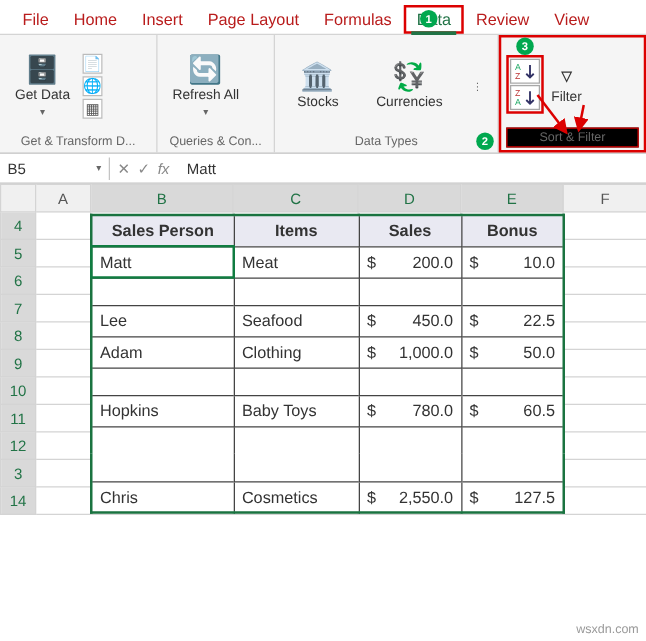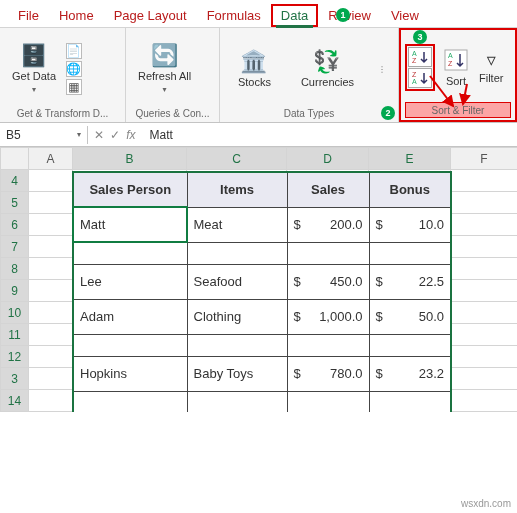--- a/index.html
+++ b/index.html
@@ -178,21 +178,21 @@
   
   .data-tbl {
     position: absolute;
     left: 72px;
     top: 24px;
     border-collapse: collapse;
   }
   .data-tbl th, .data-tbl td {
     border: 1.5px solid #444;
     font-size: 13px;
-    height: 35px;
+    height: 25px;
     padding: 2px 6px;
     background: #fff;
   }
   .data-tbl th {
     background: #e9e9f2;
     font-weight: bold;
     text-align: center;
   }
   .data-tbl td { text-align: left; }
   .data-tbl td.money { text-align: right; }
@@ -207,20 +207,21 @@
     color: #999;
   }
   .arrow-svg { position:absolute; pointer-events:none; }
 </style>
 </head>
 <body>
 
 <div class="tabs" style="position:relative;">
   <div class="tab">File</div>
   <div class="tab">Home</div>
+  <div class="tab">Insert</div>
   <div class="tab">Page Layout</div>
   <div class="tab">Formulas</div>
   <div class="tab active">Data</div>
   <div class="tab">Review</div>
   <div class="tab">View</div>
   <div class="callout" style="left:336px; top:8px;">1</div>
 </div>
 
 <div class="ribbon">
 
@@ -277,35 +278,26 @@
             </svg>
         </div>
         <div class="sort-icon">
           <svg width="20" height="16">
               <text x="2" y="7" font-size="7" fill="#b33">Z</text>
               <text x="2" y="14" font-size="7" fill="#2a6">A</text>
               <path d="M14 3 L14 13 M11 10 L14 13 L17 10" stroke="#336" fill="none" stroke-width="1.5"></path>
             </svg>
         </div>
       </div>
-      <div class="btn-big" style="padding:0 4px">
-        <svg width="26" height="24">
-          <rect x="2" y="2" width="22" height="20" fill="#fff" stroke="#aaa"></rect>
-          <text x="5" y="10" font-size="7" fill="#2a6">A</text>
-            <text x="5" y="18" font-size="7" fill="#b33">Z</text>
-          <path d="M17 6 L17 18 M14 15 L17 18 L20 15" stroke="#336" fill="none" stroke-width="1.5"></path>
-        </svg>
-        <span>Sort</span>
-      </div>
       <div class="btn-big" style="padding:0 2px">
         <span class="ic" style="font-size:18px">▿</span>
         <span>Filter</span>
       </div>
     </div>
-    <div class="group-label" style="border:1px solid #dc0000; background:#fca5a5;">Sort &amp; Filter</div>
+    <div class="group-label" style="border:1px solid #dc0000; background:#000000;">Sort &amp; Filter</div>
     <div class="callout" style="left:-20px; bottom:0;">2</div>
   </div>
   <div class="callout" style="right:90px; top:2px;">3</div>
 
   <svg class="arrow-svg" style="right:0; top:0;" width="120" height="95">
     <defs>
         <marker id="ah" markerWidth="6" markerHeight="6" refX="5" refY="3" orient="auto">
           <path d="M0,0 L6,3 L0,6 Z" fill="#dc0000"></path>
         </marker>
       </defs>
@@ -495,21 +487,21 @@
         <tr class="blank">
           <td></td>
           <td></td>
           <td></td>
           <td></td>
         </tr>
         <tr>
           <td class="">Hopkins</td>
           <td>Baby Toys</td>
           <td class="money">780.0</td>
-          <td class="money">23.2</td>
+          <td class="money">60.5</td>
         </tr>
         <tr class="blank">
           <td></td>
           <td></td>
           <td></td>
           <td></td>
         </tr>
         <tr class="blank">
           <td></td>
           <td></td>

